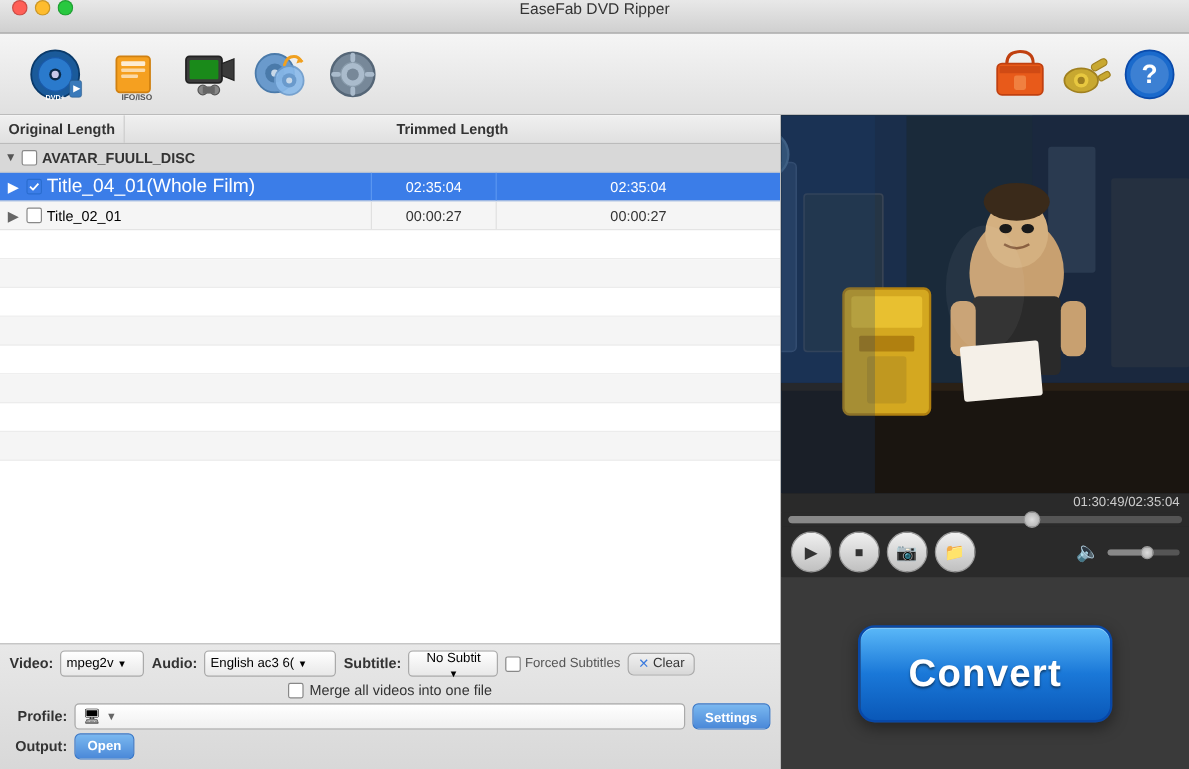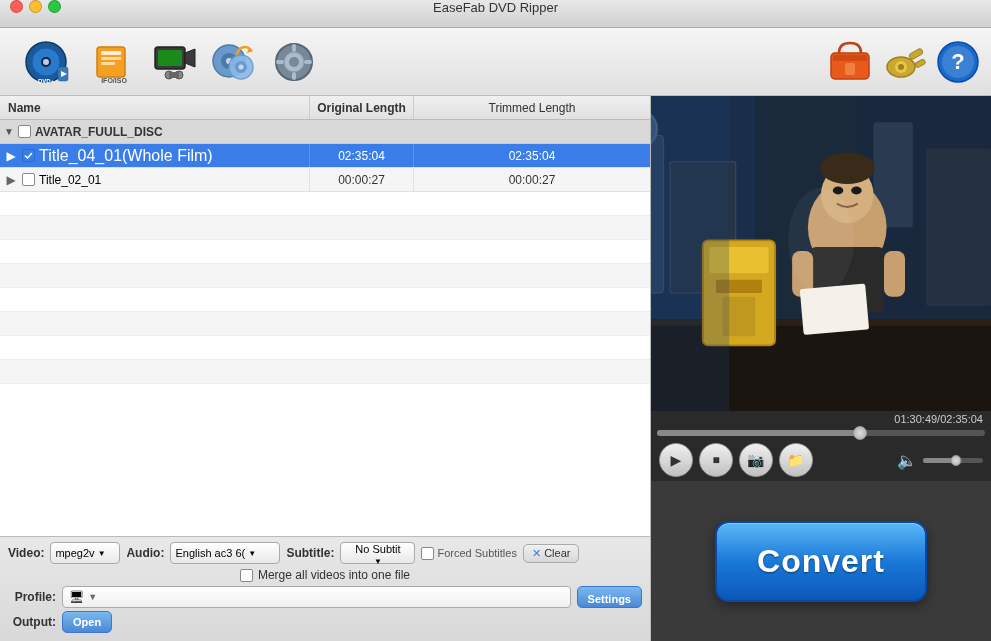--- a/index.html
+++ b/index.html
@@ -117,21 +117,21 @@
       font-size: 12px;
       border-right: 1px solid #ccc;
       height: 100%;
       display: flex;
       align-items: center;
       justify-content: center;
     }
     .col-trim {
       flex: 1;
       text-align: center;
-      font-weight: 400;
+      font-weight: 700;
       color: #333;
       font-size: 12px;
       height: 100%;
       display: flex;
       align-items: center;
       justify-content: center;
     }
     .group-row {
       display: flex;
       align-items: center;
@@ -533,21 +533,20 @@
     </div>
   </div>
 </div>
 
 <div class="main-content">
 
   <div class="left-panel">
     <div class="file-list">
 
       <div class="list-header">
-        <div class="col-name">Name</div>
         <div class="col-orig">Original Length</div>
         <div class="col-trim">Trimmed Length</div>
       </div>
 
       <div class="group-row">
         <span class="group-toggle">▼</span>
         <div class="checkbox-sm"></div>
         <span style="font-size:12px;color:#333;font-weight:600;">AVATAR_FUULL_DISC</span>
       </div>
 

